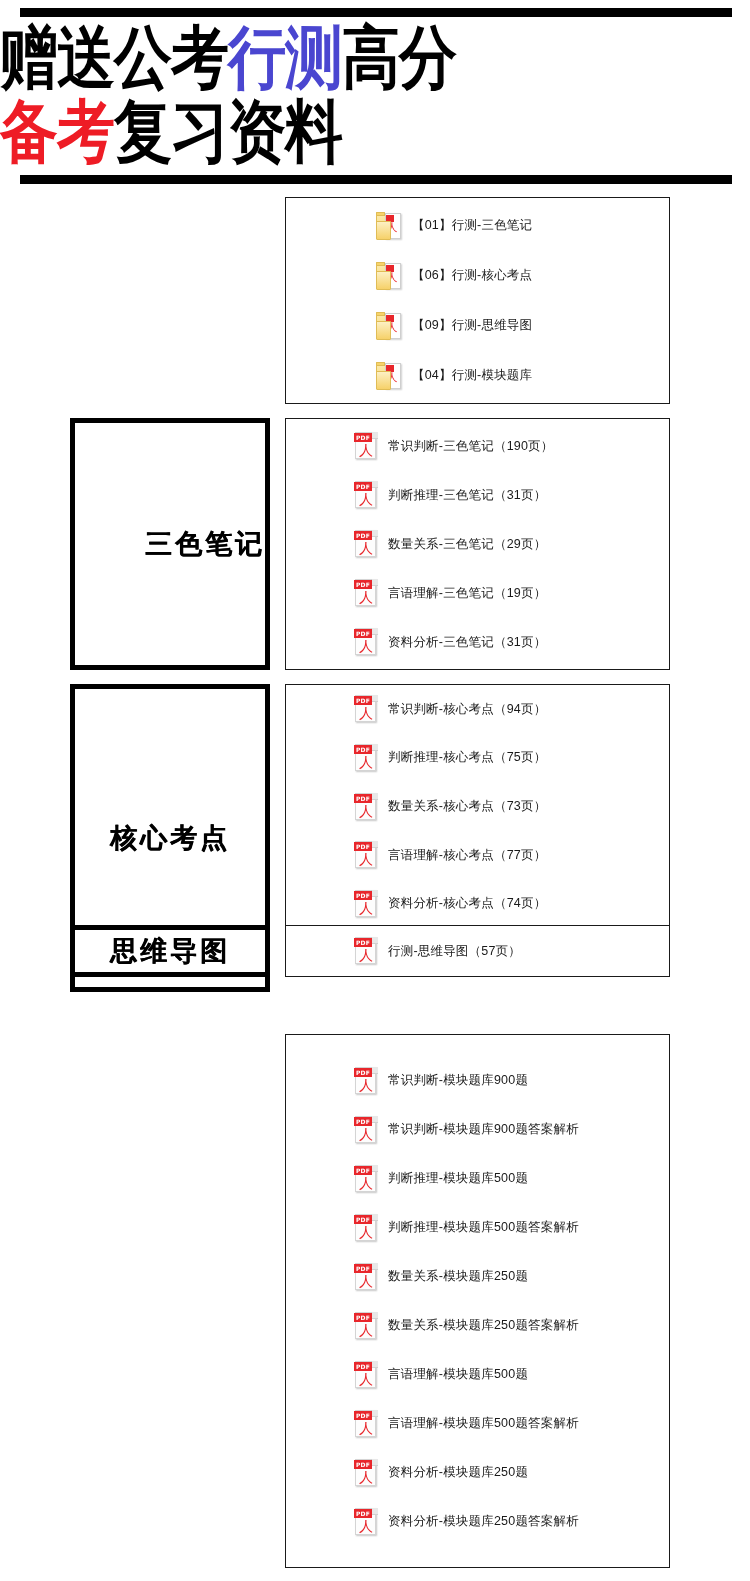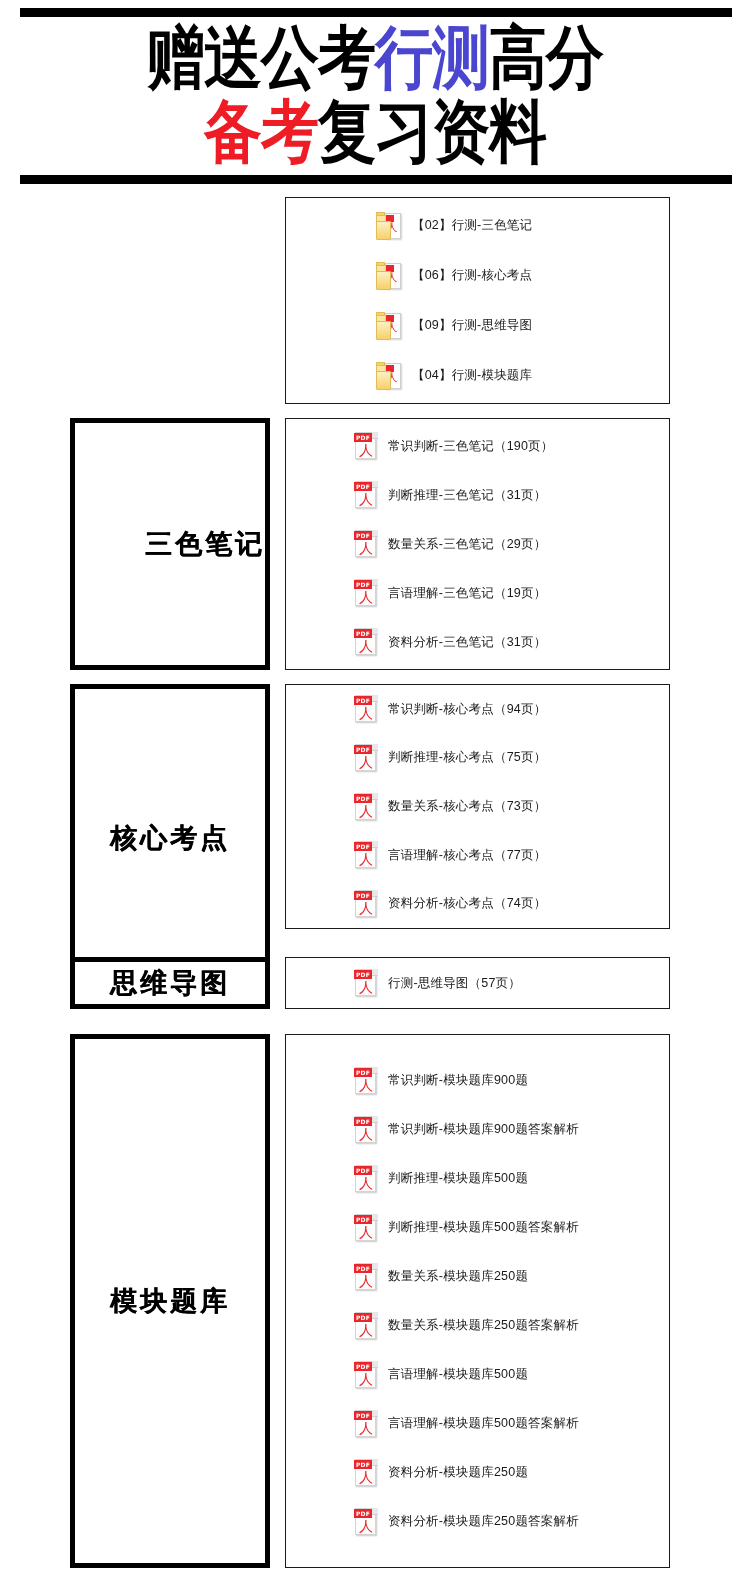--- a/index.html
+++ b/index.html
@@ -30,21 +30,21 @@
     background: #000000;
   }
   .rule.top { top: 8px; }
   .rule.bottom { top: 175px; }
 
   .title-block {
     position: absolute;
     left: 0;
     top: 14px;
     width: 750px;
-    text-align: center;
+    text-align: left;
   }
   .title-line {
     font-family: "DejaVu Sans", "Liberation Sans", sans-serif;
     font-weight: bold;
     font-size: 58px;
     line-height: 74px;
     letter-spacing: -1px;
     color: #000000;
     white-space: nowrap;
     transform: scaleY(1.18);
@@ -241,21 +241,21 @@
         <div class="list-inner">
           <div class="row" style="height: 50px; padding-left: 90px;">
             <span class="icon folder-icon">
               <span class="folder-tab"></span>
               <span class="folder-back"></span>
               <span class="folder-doc"></span>
               <span class="folder-band"></span>
               <span class="folder-glyph">人</span>
               <span class="folder-front"></span>
             </span>
-            <span class="row-label">【02】行测-三色笔记</span>
+            <span class="row-label">【01】行测-三色笔记</span>
           </div>
           <div class="row" style="height: 50px; padding-left: 90px;">
             <span class="icon folder-icon">
               <span class="folder-tab"></span>
               <span class="folder-back"></span>
               <span class="folder-doc"></span>
               <span class="folder-band"></span>
               <span class="folder-glyph">人</span>
               <span class="folder-front"></span>
             </span>
@@ -387,42 +387,39 @@
               <span class="pdf-page"></span>
               <span class="pdf-fold"></span>
               <span class="pdf-band">PDF</span>
               <span class="pdf-glyph">人</span>
             </span>
             <span class="row-label">资料分析-核心考点（74页）</span>
           </div>
         </div>
       </div>
     </div>
-    <div class="section" style="top: 957px; height: 52px; text-decoration: underline;">
+    <div class="section" style="top: 925px; height: 52px; text-decoration: underline;">
       <div class="label-box" style="height: 52px;">
         <span class="label-text">思维导图</span>
       </div>
       <div class="list-box" style="height: 52px;">
         <div class="list-inner">
           <div class="row" style="height: 52px; padding-left: 68px;">
             <span class="icon pdf-icon">
               <span class="pdf-page"></span>
               <span class="pdf-fold"></span>
               <span class="pdf-band">PDF</span>
               <span class="pdf-glyph">人</span>
             </span>
             <span class="row-label">行测-思维导图（57页）</span>
           </div>
         </div>
       </div>
     </div>
     <div class="section" style="top: 1034px; height: 534px;">
-      <div class="label-box" style="height: 534px;">
-        <span class="label-text">模块题库</span>
-      </div>
       <div class="list-box" style="height: 534px;">
         <div class="list-inner">
           <div class="row" style="height: 49px; padding-left: 68px;">
             <span class="icon pdf-icon">
               <span class="pdf-page"></span>
               <span class="pdf-fold"></span>
               <span class="pdf-band">PDF</span>
               <span class="pdf-glyph">人</span>
             </span>
             <span class="row-label">常识判断-模块题库900题</span>

